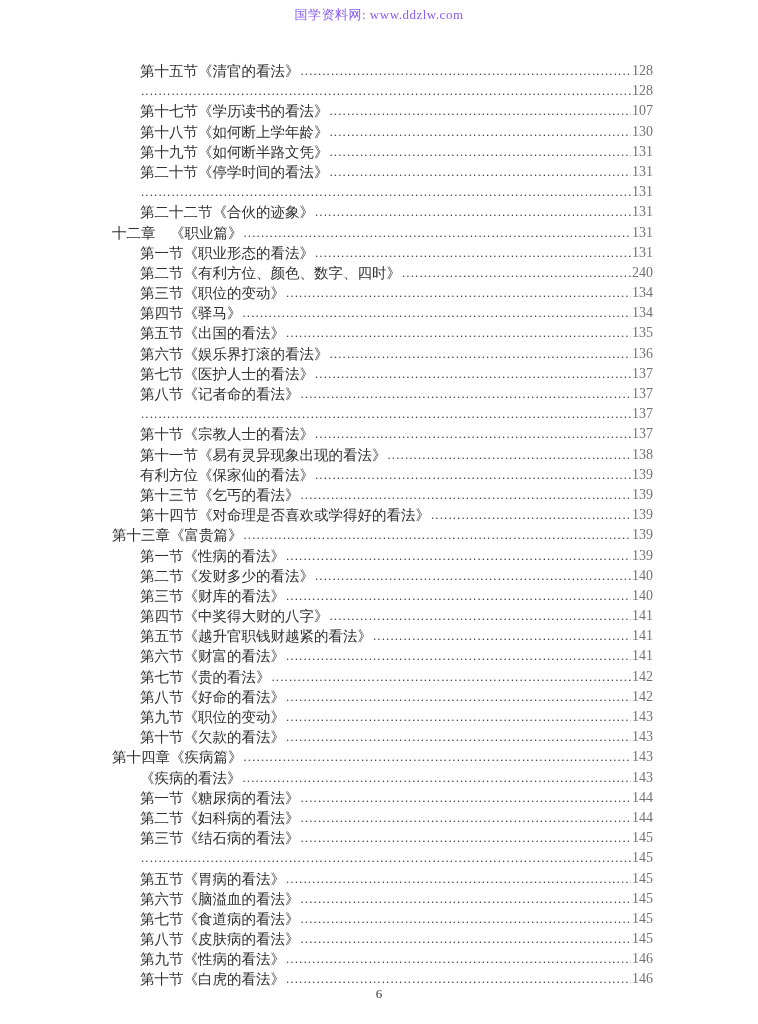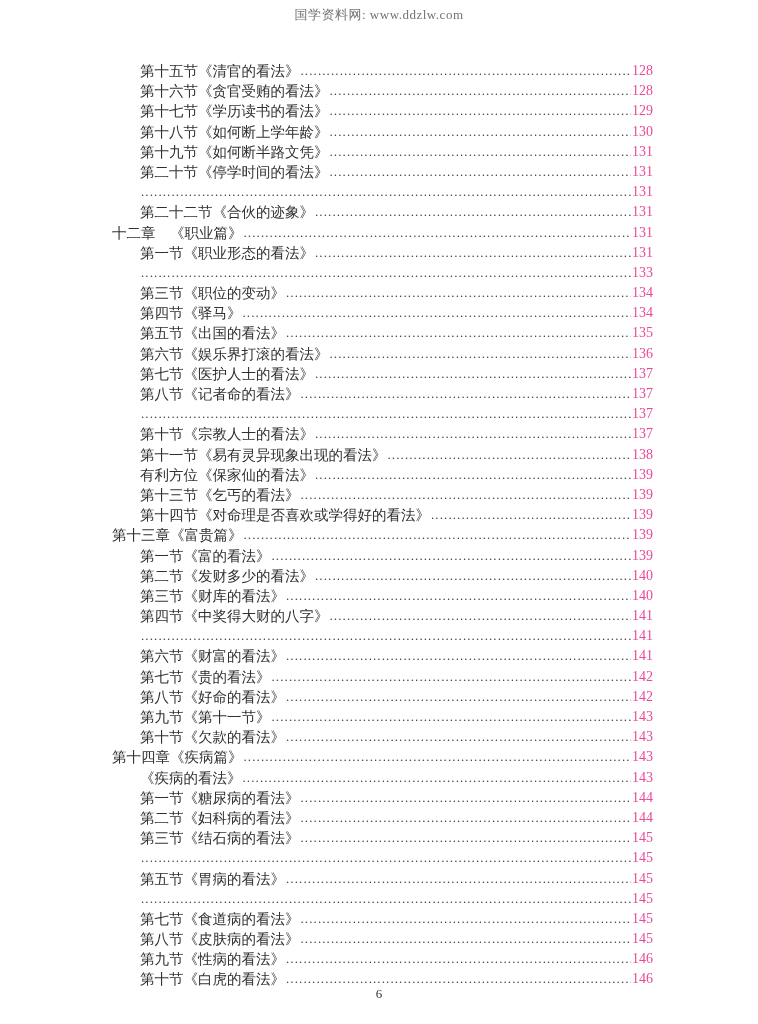--- a/index.html
+++ b/index.html
@@ -16,21 +16,21 @@
     font-family: "Liberation Serif", "DejaVu Serif", serif;
   }
   .header {
     position: absolute;
     top: 6px;
     left: 0;
     width: 100%;
     text-align: center;
     font-size: 13px;
     letter-spacing: 0.5px;
-    color: #737373;
+    color: #8b5cf6;
   }
   .toc {
     position: absolute;
     top: 61px;
     left: 112px;
     right: 105px;
     color: #303030;
     font-size: 14.5px;
   }
   .toc-row {
@@ -50,21 +50,21 @@
     flex: 1 1 auto;
     overflow: hidden;
     margin: 0 1px;
     font-size: 13px;
     letter-spacing: 1.1px;
     color: #454545;
   }
   .toc-row .pagenum {
     flex: 0 0 auto;
     font-size: 14px;
-    color: #ec4899;
+    color: #737373;
   }
   .footer {
     position: absolute;
     top: 986px;
     left: 0;
     width: 100%;
     text-align: center;
     font-size: 13px;
     color: #333333;
   }
@@ -79,29 +79,28 @@
   </div>
 
   <div class="toc" id="toc">
   <div class="toc-row section">
     <span class="title">第十五节《清官的看法》</span>
     <span class="leader">............................................................................................................................................................................................................................</span>
     <span class="pagenum">128</span>
   </div>
 
   <div class="toc-row section">
-    <span class="title">第十六节《贪官受贿的看法》</span>
     <span class="leader">............................................................................................................................................................................................................................</span>
     <span class="pagenum">128</span>
   </div>
 
   <div class="toc-row section">
     <span class="title">第十七节《学历读书的看法》</span>
     <span class="leader">............................................................................................................................................................................................................................</span>
-    <span class="pagenum">129</span>
+    <span class="pagenum">107</span>
   </div>
 
   <div class="toc-row section">
     <span class="title">第十八节《如何断上学年龄》</span>
     <span class="leader">............................................................................................................................................................................................................................</span>
     <span class="pagenum">130</span>
   </div>
 
   <div class="toc-row section">
     <span class="title">第十九节《如何断半路文凭》</span>
@@ -132,22 +131,23 @@
     <span class="pagenum">131</span>
   </div>
 
   <div class="toc-row section">
     <span class="title">第一节《职业形态的看法》</span>
     <span class="leader">............................................................................................................................................................................................................................</span>
     <span class="pagenum">131</span>
   </div>
 
   <div class="toc-row section">
-    <span class="leader">............................................................................................................................................................................................................................</span>
-    <span class="pagenum">133</span>
+    <span class="title">第二节《有利方位、颜色、数字、四时》</span>
+    <span class="leader">............................................................................................................................................................................................................................</span>
+    <span class="pagenum">240</span>
   </div>
 
   <div class="toc-row section">
     <span class="title">第三节《职位的变动》</span>
     <span class="leader">............................................................................................................................................................................................................................</span>
     <span class="pagenum">134</span>
   </div>
 
   <div class="toc-row section">
     <span class="title">第四节《驿马》</span>
@@ -214,21 +214,21 @@
     <span class="pagenum">139</span>
   </div>
 
   <div class="toc-row chapter">
     <span class="title">第十三章《富贵篇》</span>
     <span class="leader">............................................................................................................................................................................................................................</span>
     <span class="pagenum">139</span>
   </div>
 
   <div class="toc-row section">
-    <span class="title">第一节《富的看法》</span>
+    <span class="title">第一节《性病的看法》</span>
     <span class="leader">............................................................................................................................................................................................................................</span>
     <span class="pagenum">139</span>
   </div>
 
   <div class="toc-row section">
     <span class="title">第二节《发财多少的看法》</span>
     <span class="leader">............................................................................................................................................................................................................................</span>
     <span class="pagenum">140</span>
   </div>
 
@@ -238,20 +238,21 @@
     <span class="pagenum">140</span>
   </div>
 
   <div class="toc-row section">
     <span class="title">第四节《中奖得大财的八字》</span>
     <span class="leader">............................................................................................................................................................................................................................</span>
     <span class="pagenum">141</span>
   </div>
 
   <div class="toc-row section">
+    <span class="title">第五节《越升官职钱财越紧的看法》</span>
     <span class="leader">............................................................................................................................................................................................................................</span>
     <span class="pagenum">141</span>
   </div>
 
   <div class="toc-row section">
     <span class="title">第六节《财富的看法》</span>
     <span class="leader">............................................................................................................................................................................................................................</span>
     <span class="pagenum">141</span>
   </div>
 
@@ -261,21 +262,21 @@
     <span class="pagenum">142</span>
   </div>
 
   <div class="toc-row section">
     <span class="title">第八节《好命的看法》</span>
     <span class="leader">............................................................................................................................................................................................................................</span>
     <span class="pagenum">142</span>
   </div>
 
   <div class="toc-row section">
-    <span class="title">第九节《第十一节》</span>
+    <span class="title">第九节《职位的变动》</span>
     <span class="leader">............................................................................................................................................................................................................................</span>
     <span class="pagenum">143</span>
   </div>
 
   <div class="toc-row section">
     <span class="title">第十节《欠款的看法》</span>
     <span class="leader">............................................................................................................................................................................................................................</span>
     <span class="pagenum">143</span>
   </div>
 
@@ -314,20 +315,21 @@
     <span class="pagenum">145</span>
   </div>
 
   <div class="toc-row section">
     <span class="title">第五节《胃病的看法》</span>
     <span class="leader">............................................................................................................................................................................................................................</span>
     <span class="pagenum">145</span>
   </div>
 
   <div class="toc-row section">
+    <span class="title">第六节《脑溢血的看法》</span>
     <span class="leader">............................................................................................................................................................................................................................</span>
     <span class="pagenum">145</span>
   </div>
 
   <div class="toc-row section">
     <span class="title">第七节《食道病的看法》</span>
     <span class="leader">............................................................................................................................................................................................................................</span>
     <span class="pagenum">145</span>
   </div>
 

